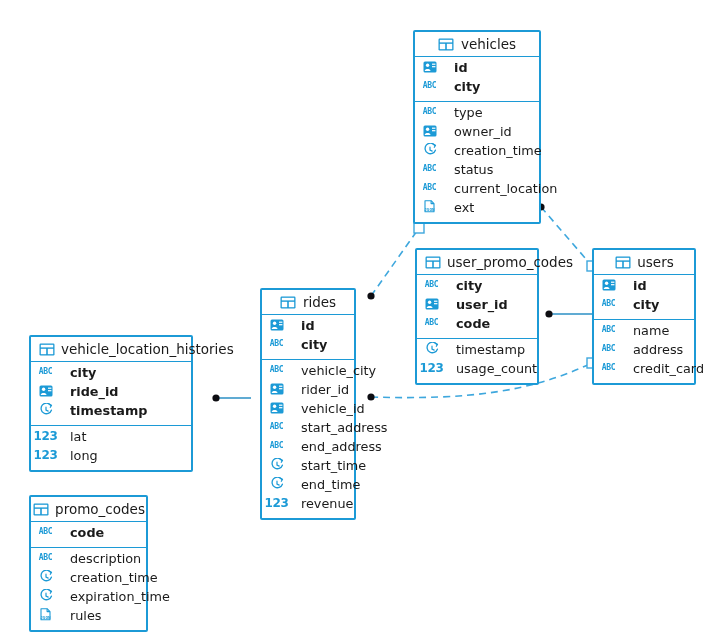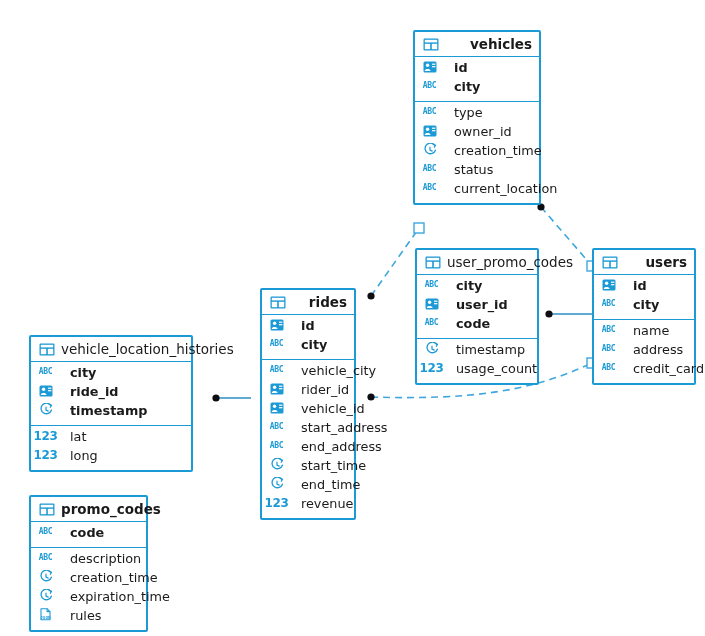--- a/index.html
+++ b/index.html
@@ -32,21 +32,21 @@
     border-bottom:1px solid #1c9ad6;
     font-size:13.5px;
     color:#1a1a1a;
     white-space:nowrap;
     padding:0 7px;
     display:flex;
     align-items:center;
     gap:6px;
     background:#ffffff;
   }
-  .tbl-header.center{justify-content:space-between;font-weight:bold;}
+  .tbl-header.center{justify-content:center;}
   .tbl-header.left{justify-content:flex-start;}
 
   .section{padding:3px 0 3px 0;}
   .section.pk{border-bottom:1px solid #1c9ad6;}
 
   .col{
     display:flex;
     align-items:flex-start;
     gap:17px;
     height:19px;
@@ -175,310 +175,320 @@
           <span>creation_time</span>
         </div>
         <div class="col">
           <span class="ico ico-abc">ABC</span>
           <span>status</span>
         </div>
         <div class="col">
           <span class="ico ico-abc">ABC</span>
           <span>current_location</span>
         </div>
-      </div>
-    </div>
-    <div class="table" style="left: 415px; top: 248px; width: 124px;">
-      <div class="tbl-header left">
-        <span class="ico ico-table">
-          <svg width="16" height="13" viewBox="0 0 16 13">
-            <rect x="0.5" y="0.5" width="15" height="12" rx="1.2" fill="#1c9ad6"></rect>
-            <rect x="1.8" y="1.8" width="12.4" height="2.6" fill="#fff"></rect>
-            <rect x="1.8" y="5.8" width="5.4" height="5.4" fill="#fff"></rect>
-            <rect x="8.8" y="5.8" width="5.4" height="5.4" fill="#fff"></rect>
-          </svg>
-        </span>
-        <span>user_promo_codes</span>
-      </div>
-      <div class="section pk">
-        <div class="col key">
-          <span class="ico ico-abc">ABC</span>
-          <span>city</span>
-        </div>
-        <div class="col key">
-          <span class="ico">
-            <svg width="14" height="12" viewBox="0 0 14 12">
-              <rect x="0.5" y="0.5" width="13" height="11" rx="1.5" fill="#1c9ad6"></rect>
-              <circle cx="4.6" cy="4.3" r="1.7" fill="#fff"></circle>
-              <path d="M1.7 10 C1.9 7.4 7.3 7.4 7.5 10 Z" fill="#fff"></path>
-              <rect x="9" y="2.6" width="3.4" height="1.2" fill="#fff"></rect>
-              <rect x="9" y="5.1" width="3.4" height="1.2" fill="#fff"></rect>
-            </svg>
-          </span>
-          <span>user_id</span>
-        </div>
-        <div class="col key">
-          <span class="ico ico-abc">ABC</span>
-          <span>code</span>
-        </div>
-      </div>
-      <div class="section">
-        <div class="col">
-          <span class="ico">
-            <svg width="14" height="13" viewBox="0 0 14 13">
-              <path d="M11.6 2.2 A5.3 5.3 0 1 0 12.4 7.2" fill="none" stroke="#1c9ad6" stroke-width="1.3" stroke-linecap="round"></path>
-              <path d="M10.1 1.2 L12.5 2.4 L11.3 4.3" fill="none" stroke="#1c9ad6" stroke-width="1.2" stroke-linecap="round" stroke-linejoin="round"></path>
-              <path d="M7 4.2 L7 7.1 L9.2 8.1" fill="none" stroke="#1c9ad6" stroke-width="1.2" stroke-linecap="round"></path>
-            </svg>
-          </span>
-          <span>timestamp</span>
-        </div>
-        <div class="col">
-          <span class="ico ico-123">123</span>
-          <span>usage_count</span>
-        </div>
-      </div>
-    </div>
-    <div class="table" style="left: 592px; top: 248px; width: 104px;">
-      <div class="tbl-header center">
-        <span class="ico ico-table">
-          <svg width="16" height="13" viewBox="0 0 16 13">
-            <rect x="0.5" y="0.5" width="15" height="12" rx="1.2" fill="#1c9ad6"></rect>
-            <rect x="1.8" y="1.8" width="12.4" height="2.6" fill="#fff"></rect>
-            <rect x="1.8" y="5.8" width="5.4" height="5.4" fill="#fff"></rect>
-            <rect x="8.8" y="5.8" width="5.4" height="5.4" fill="#fff"></rect>
-          </svg>
-        </span>
-        <span>users</span>
-      </div>
-      <div class="section pk">
-        <div class="col key">
-          <span class="ico">
-            <svg width="14" height="12" viewBox="0 0 14 12">
-              <rect x="0.5" y="0.5" width="13" height="11" rx="1.5" fill="#1c9ad6"></rect>
-              <circle cx="4.6" cy="4.3" r="1.7" fill="#fff"></circle>
-              <path d="M1.7 10 C1.9 7.4 7.3 7.4 7.5 10 Z" fill="#fff"></path>
-              <rect x="9" y="2.6" width="3.4" height="1.2" fill="#fff"></rect>
-              <rect x="9" y="5.1" width="3.4" height="1.2" fill="#fff"></rect>
-            </svg>
-          </span>
-          <span>id</span>
-        </div>
-        <div class="col key">
-          <span class="ico ico-abc">ABC</span>
-          <span>city</span>
-        </div>
-      </div>
-      <div class="section">
-        <div class="col">
-          <span class="ico ico-abc">ABC</span>
-          <span>name</span>
-        </div>
-        <div class="col">
-          <span class="ico ico-abc">ABC</span>
-          <span>address</span>
-        </div>
-        <div class="col">
-          <span class="ico ico-abc">ABC</span>
-          <span>credit_card</span>
-        </div>
-      </div>
-    </div>
-    <div class="table" style="left: 260px; top: 288px; width: 96px;">
-      <div class="tbl-header center">
-        <span class="ico ico-table">
-          <svg width="16" height="13" viewBox="0 0 16 13">
-            <rect x="0.5" y="0.5" width="15" height="12" rx="1.2" fill="#1c9ad6"></rect>
-            <rect x="1.8" y="1.8" width="12.4" height="2.6" fill="#fff"></rect>
-            <rect x="1.8" y="5.8" width="5.4" height="5.4" fill="#fff"></rect>
-            <rect x="8.8" y="5.8" width="5.4" height="5.4" fill="#fff"></rect>
-          </svg>
-        </span>
-        <span>rides</span>
-      </div>
-      <div class="section pk">
-        <div class="col key">
-          <span class="ico">
-            <svg width="14" height="12" viewBox="0 0 14 12">
-              <rect x="0.5" y="0.5" width="13" height="11" rx="1.5" fill="#1c9ad6"></rect>
-              <circle cx="4.6" cy="4.3" r="1.7" fill="#fff"></circle>
-              <path d="M1.7 10 C1.9 7.4 7.3 7.4 7.5 10 Z" fill="#fff"></path>
-              <rect x="9" y="2.6" width="3.4" height="1.2" fill="#fff"></rect>
-              <rect x="9" y="5.1" width="3.4" height="1.2" fill="#fff"></rect>
-            </svg>
-          </span>
-          <span>id</span>
-        </div>
-        <div class="col key">
-          <span class="ico ico-abc">ABC</span>
-          <span>city</span>
-        </div>
-      </div>
-      <div class="section">
-        <div class="col">
-          <span class="ico ico-abc">ABC</span>
-          <span>vehicle_city</span>
-        </div>
-        <div class="col">
-          <span class="ico">
-            <svg width="14" height="12" viewBox="0 0 14 12">
-              <rect x="0.5" y="0.5" width="13" height="11" rx="1.5" fill="#1c9ad6"></rect>
-              <circle cx="4.6" cy="4.3" r="1.7" fill="#fff"></circle>
-              <path d="M1.7 10 C1.9 7.4 7.3 7.4 7.5 10 Z" fill="#fff"></path>
-              <rect x="9" y="2.6" width="3.4" height="1.2" fill="#fff"></rect>
-              <rect x="9" y="5.1" width="3.4" height="1.2" fill="#fff"></rect>
-            </svg>
-          </span>
-          <span>rider_id</span>
-        </div>
-        <div class="col">
-          <span class="ico">
-            <svg width="14" height="12" viewBox="0 0 14 12">
-              <rect x="0.5" y="0.5" width="13" height="11" rx="1.5" fill="#1c9ad6"></rect>
-              <circle cx="4.6" cy="4.3" r="1.7" fill="#fff"></circle>
-              <path d="M1.7 10 C1.9 7.4 7.3 7.4 7.5 10 Z" fill="#fff"></path>
-              <rect x="9" y="2.6" width="3.4" height="1.2" fill="#fff"></rect>
-              <rect x="9" y="5.1" width="3.4" height="1.2" fill="#fff"></rect>
-            </svg>
-          </span>
-          <span>vehicle_id</span>
-        </div>
-        <div class="col">
-          <span class="ico ico-abc">ABC</span>
-          <span>start_address</span>
-        </div>
-        <div class="col">
-          <span class="ico ico-abc">ABC</span>
-          <span>end_address</span>
-        </div>
-        <div class="col">
-          <span class="ico">
-            <svg width="14" height="13" viewBox="0 0 14 13">
-              <path d="M11.6 2.2 A5.3 5.3 0 1 0 12.4 7.2" fill="none" stroke="#1c9ad6" stroke-width="1.3" stroke-linecap="round"></path>
-              <path d="M10.1 1.2 L12.5 2.4 L11.3 4.3" fill="none" stroke="#1c9ad6" stroke-width="1.2" stroke-linecap="round" stroke-linejoin="round"></path>
-              <path d="M7 4.2 L7 7.1 L9.2 8.1" fill="none" stroke="#1c9ad6" stroke-width="1.2" stroke-linecap="round"></path>
-            </svg>
-          </span>
-          <span>start_time</span>
-        </div>
-        <div class="col">
-          <span class="ico">
-            <svg width="14" height="13" viewBox="0 0 14 13">
-              <path d="M11.6 2.2 A5.3 5.3 0 1 0 12.4 7.2" fill="none" stroke="#1c9ad6" stroke-width="1.3" stroke-linecap="round"></path>
-              <path d="M10.1 1.2 L12.5 2.4 L11.3 4.3" fill="none" stroke="#1c9ad6" stroke-width="1.2" stroke-linecap="round" stroke-linejoin="round"></path>
-              <path d="M7 4.2 L7 7.1 L9.2 8.1" fill="none" stroke="#1c9ad6" stroke-width="1.2" stroke-linecap="round"></path>
-            </svg>
-          </span>
-          <span>end_time</span>
-        </div>
-        <div class="col">
-          <span class="ico ico-123">123</span>
-          <span>revenue</span>
-        </div>
-      </div>
-    </div>
-    <div class="table" style="left: 29px; top: 335px; width: 164px;">
-      <div class="tbl-header left">
-        <span class="ico ico-table">
-          <svg width="16" height="13" viewBox="0 0 16 13">
-            <rect x="0.5" y="0.5" width="15" height="12" rx="1.2" fill="#1c9ad6"></rect>
-            <rect x="1.8" y="1.8" width="12.4" height="2.6" fill="#fff"></rect>
-            <rect x="1.8" y="5.8" width="5.4" height="5.4" fill="#fff"></rect>
-            <rect x="8.8" y="5.8" width="5.4" height="5.4" fill="#fff"></rect>
-          </svg>
-        </span>
-        <span>vehicle_location_histories</span>
-      </div>
-      <div class="section pk">
-        <div class="col key">
-          <span class="ico ico-abc">ABC</span>
-          <span>city</span>
-        </div>
-        <div class="col key">
-          <span class="ico">
-            <svg width="14" height="12" viewBox="0 0 14 12">
-              <rect x="0.5" y="0.5" width="13" height="11" rx="1.5" fill="#1c9ad6"></rect>
-              <circle cx="4.6" cy="4.3" r="1.7" fill="#fff"></circle>
-              <path d="M1.7 10 C1.9 7.4 7.3 7.4 7.5 10 Z" fill="#fff"></path>
-              <rect x="9" y="2.6" width="3.4" height="1.2" fill="#fff"></rect>
-              <rect x="9" y="5.1" width="3.4" height="1.2" fill="#fff"></rect>
-            </svg>
-          </span>
-          <span>ride_id</span>
-        </div>
-        <div class="col key">
-          <span class="ico">
-            <svg width="14" height="13" viewBox="0 0 14 13">
-              <path d="M11.6 2.2 A5.3 5.3 0 1 0 12.4 7.2" fill="none" stroke="#1c9ad6" stroke-width="1.3" stroke-linecap="round"></path>
-              <path d="M10.1 1.2 L12.5 2.4 L11.3 4.3" fill="none" stroke="#1c9ad6" stroke-width="1.2" stroke-linecap="round" stroke-linejoin="round"></path>
-              <path d="M7 4.2 L7 7.1 L9.2 8.1" fill="none" stroke="#1c9ad6" stroke-width="1.2" stroke-linecap="round"></path>
-            </svg>
-          </span>
-          <span>timestamp</span>
-        </div>
-      </div>
-      <div class="section">
-        <div class="col">
-          <span class="ico ico-123">123</span>
-          <span>lat</span>
-        </div>
-        <div class="col">
-          <span class="ico ico-123">123</span>
-          <span>long</span>
-        </div>
-      </div>
-    </div>
-    <div class="table" style="left: 29px; top: 495px; width: 119px;">
-      <div class="tbl-header center">
-        <span class="ico ico-table">
-          <svg width="16" height="13" viewBox="0 0 16 13">
-            <rect x="0.5" y="0.5" width="15" height="12" rx="1.2" fill="#1c9ad6"></rect>
-            <rect x="1.8" y="1.8" width="12.4" height="2.6" fill="#fff"></rect>
-            <rect x="1.8" y="5.8" width="5.4" height="5.4" fill="#fff"></rect>
-            <rect x="8.8" y="5.8" width="5.4" height="5.4" fill="#fff"></rect>
-          </svg>
-        </span>
-        <span>promo_codes</span>
-      </div>
-      <div class="section pk">
-        <div class="col key">
-          <span class="ico ico-abc">ABC</span>
-          <span>code</span>
-        </div>
-      </div>
-      <div class="section">
-        <div class="col">
-          <span class="ico ico-abc">ABC</span>
-          <span>description</span>
-        </div>
-        <div class="col">
-          <span class="ico">
-            <svg width="14" height="13" viewBox="0 0 14 13">
-              <path d="M11.6 2.2 A5.3 5.3 0 1 0 12.4 7.2" fill="none" stroke="#1c9ad6" stroke-width="1.3" stroke-linecap="round"></path>
-              <path d="M10.1 1.2 L12.5 2.4 L11.3 4.3" fill="none" stroke="#1c9ad6" stroke-width="1.2" stroke-linecap="round" stroke-linejoin="round"></path>
-              <path d="M7 4.2 L7 7.1 L9.2 8.1" fill="none" stroke="#1c9ad6" stroke-width="1.2" stroke-linecap="round"></path>
-            </svg>
-          </span>
-          <span>creation_time</span>
-        </div>
-        <div class="col">
-          <span class="ico">
-            <svg width="14" height="13" viewBox="0 0 14 13">
-              <path d="M11.6 2.2 A5.3 5.3 0 1 0 12.4 7.2" fill="none" stroke="#1c9ad6" stroke-width="1.3" stroke-linecap="round"></path>
-              <path d="M10.1 1.2 L12.5 2.4 L11.3 4.3" fill="none" stroke="#1c9ad6" stroke-width="1.2" stroke-linecap="round" stroke-linejoin="round"></path>
-              <path d="M7 4.2 L7 7.1 L9.2 8.1" fill="none" stroke="#1c9ad6" stroke-width="1.2" stroke-linecap="round"></path>
-            </svg>
-          </span>
-          <span>expiration_time</span>
-        </div>
         <div class="col">
           <span class="ico">
             <svg width="13" height="13" viewBox="0 0 13 13">
               <path d="M2 0.7 h6.1 l2.9 2.9 v8.1 h-9 Z" fill="#fff" stroke="#1c9ad6" stroke-width="1.1" stroke-linejoin="round"></path>
               <path d="M8.1 0.7 v2.9 h2.9" fill="none" stroke="#1c9ad6" stroke-width="1.1" stroke-linejoin="round"></path>
               <text x="6.4" y="11" font-size="4.2" font-family="DejaVu Sans Mono, monospace" font-weight="bold" fill="#1c9ad6" text-anchor="middle">JSON</text>
             </svg>
           </span>
+          <span>ext</span>
+        </div>
+      </div>
+    </div>
+    <div class="table" style="left: 415px; top: 248px; width: 124px;">
+      <div class="tbl-header left">
+        <span class="ico ico-table">
+          <svg width="16" height="13" viewBox="0 0 16 13">
+            <rect x="0.5" y="0.5" width="15" height="12" rx="1.2" fill="#1c9ad6"></rect>
+            <rect x="1.8" y="1.8" width="12.4" height="2.6" fill="#fff"></rect>
+            <rect x="1.8" y="5.8" width="5.4" height="5.4" fill="#fff"></rect>
+            <rect x="8.8" y="5.8" width="5.4" height="5.4" fill="#fff"></rect>
+          </svg>
+        </span>
+        <span>user_promo_codes</span>
+      </div>
+      <div class="section pk">
+        <div class="col key">
+          <span class="ico ico-abc">ABC</span>
+          <span>city</span>
+        </div>
+        <div class="col key">
+          <span class="ico">
+            <svg width="14" height="12" viewBox="0 0 14 12">
+              <rect x="0.5" y="0.5" width="13" height="11" rx="1.5" fill="#1c9ad6"></rect>
+              <circle cx="4.6" cy="4.3" r="1.7" fill="#fff"></circle>
+              <path d="M1.7 10 C1.9 7.4 7.3 7.4 7.5 10 Z" fill="#fff"></path>
+              <rect x="9" y="2.6" width="3.4" height="1.2" fill="#fff"></rect>
+              <rect x="9" y="5.1" width="3.4" height="1.2" fill="#fff"></rect>
+            </svg>
+          </span>
+          <span>user_id</span>
+        </div>
+        <div class="col key">
+          <span class="ico ico-abc">ABC</span>
+          <span>code</span>
+        </div>
+      </div>
+      <div class="section">
+        <div class="col">
+          <span class="ico">
+            <svg width="14" height="13" viewBox="0 0 14 13">
+              <path d="M11.6 2.2 A5.3 5.3 0 1 0 12.4 7.2" fill="none" stroke="#1c9ad6" stroke-width="1.3" stroke-linecap="round"></path>
+              <path d="M10.1 1.2 L12.5 2.4 L11.3 4.3" fill="none" stroke="#1c9ad6" stroke-width="1.2" stroke-linecap="round" stroke-linejoin="round"></path>
+              <path d="M7 4.2 L7 7.1 L9.2 8.1" fill="none" stroke="#1c9ad6" stroke-width="1.2" stroke-linecap="round"></path>
+            </svg>
+          </span>
+          <span>timestamp</span>
+        </div>
+        <div class="col">
+          <span class="ico ico-123">123</span>
+          <span>usage_count</span>
+        </div>
+      </div>
+    </div>
+    <div class="table" style="left: 592px; top: 248px; width: 104px;">
+      <div class="tbl-header center">
+        <span class="ico ico-table">
+          <svg width="16" height="13" viewBox="0 0 16 13">
+            <rect x="0.5" y="0.5" width="15" height="12" rx="1.2" fill="#1c9ad6"></rect>
+            <rect x="1.8" y="1.8" width="12.4" height="2.6" fill="#fff"></rect>
+            <rect x="1.8" y="5.8" width="5.4" height="5.4" fill="#fff"></rect>
+            <rect x="8.8" y="5.8" width="5.4" height="5.4" fill="#fff"></rect>
+          </svg>
+        </span>
+        <span>users</span>
+      </div>
+      <div class="section pk">
+        <div class="col key">
+          <span class="ico">
+            <svg width="14" height="12" viewBox="0 0 14 12">
+              <rect x="0.5" y="0.5" width="13" height="11" rx="1.5" fill="#1c9ad6"></rect>
+              <circle cx="4.6" cy="4.3" r="1.7" fill="#fff"></circle>
+              <path d="M1.7 10 C1.9 7.4 7.3 7.4 7.5 10 Z" fill="#fff"></path>
+              <rect x="9" y="2.6" width="3.4" height="1.2" fill="#fff"></rect>
+              <rect x="9" y="5.1" width="3.4" height="1.2" fill="#fff"></rect>
+            </svg>
+          </span>
+          <span>id</span>
+        </div>
+        <div class="col key">
+          <span class="ico ico-abc">ABC</span>
+          <span>city</span>
+        </div>
+      </div>
+      <div class="section">
+        <div class="col">
+          <span class="ico ico-abc">ABC</span>
+          <span>name</span>
+        </div>
+        <div class="col">
+          <span class="ico ico-abc">ABC</span>
+          <span>address</span>
+        </div>
+        <div class="col">
+          <span class="ico ico-abc">ABC</span>
+          <span>credit_card</span>
+        </div>
+      </div>
+    </div>
+    <div class="table" style="left: 260px; top: 288px; width: 96px;">
+      <div class="tbl-header center">
+        <span class="ico ico-table">
+          <svg width="16" height="13" viewBox="0 0 16 13">
+            <rect x="0.5" y="0.5" width="15" height="12" rx="1.2" fill="#1c9ad6"></rect>
+            <rect x="1.8" y="1.8" width="12.4" height="2.6" fill="#fff"></rect>
+            <rect x="1.8" y="5.8" width="5.4" height="5.4" fill="#fff"></rect>
+            <rect x="8.8" y="5.8" width="5.4" height="5.4" fill="#fff"></rect>
+          </svg>
+        </span>
+        <span>rides</span>
+      </div>
+      <div class="section pk">
+        <div class="col key">
+          <span class="ico">
+            <svg width="14" height="12" viewBox="0 0 14 12">
+              <rect x="0.5" y="0.5" width="13" height="11" rx="1.5" fill="#1c9ad6"></rect>
+              <circle cx="4.6" cy="4.3" r="1.7" fill="#fff"></circle>
+              <path d="M1.7 10 C1.9 7.4 7.3 7.4 7.5 10 Z" fill="#fff"></path>
+              <rect x="9" y="2.6" width="3.4" height="1.2" fill="#fff"></rect>
+              <rect x="9" y="5.1" width="3.4" height="1.2" fill="#fff"></rect>
+            </svg>
+          </span>
+          <span>id</span>
+        </div>
+        <div class="col key">
+          <span class="ico ico-abc">ABC</span>
+          <span>city</span>
+        </div>
+      </div>
+      <div class="section">
+        <div class="col">
+          <span class="ico ico-abc">ABC</span>
+          <span>vehicle_city</span>
+        </div>
+        <div class="col">
+          <span class="ico">
+            <svg width="14" height="12" viewBox="0 0 14 12">
+              <rect x="0.5" y="0.5" width="13" height="11" rx="1.5" fill="#1c9ad6"></rect>
+              <circle cx="4.6" cy="4.3" r="1.7" fill="#fff"></circle>
+              <path d="M1.7 10 C1.9 7.4 7.3 7.4 7.5 10 Z" fill="#fff"></path>
+              <rect x="9" y="2.6" width="3.4" height="1.2" fill="#fff"></rect>
+              <rect x="9" y="5.1" width="3.4" height="1.2" fill="#fff"></rect>
+            </svg>
+          </span>
+          <span>rider_id</span>
+        </div>
+        <div class="col">
+          <span class="ico">
+            <svg width="14" height="12" viewBox="0 0 14 12">
+              <rect x="0.5" y="0.5" width="13" height="11" rx="1.5" fill="#1c9ad6"></rect>
+              <circle cx="4.6" cy="4.3" r="1.7" fill="#fff"></circle>
+              <path d="M1.7 10 C1.9 7.4 7.3 7.4 7.5 10 Z" fill="#fff"></path>
+              <rect x="9" y="2.6" width="3.4" height="1.2" fill="#fff"></rect>
+              <rect x="9" y="5.1" width="3.4" height="1.2" fill="#fff"></rect>
+            </svg>
+          </span>
+          <span>vehicle_id</span>
+        </div>
+        <div class="col">
+          <span class="ico ico-abc">ABC</span>
+          <span>start_address</span>
+        </div>
+        <div class="col">
+          <span class="ico ico-abc">ABC</span>
+          <span>end_address</span>
+        </div>
+        <div class="col">
+          <span class="ico">
+            <svg width="14" height="13" viewBox="0 0 14 13">
+              <path d="M11.6 2.2 A5.3 5.3 0 1 0 12.4 7.2" fill="none" stroke="#1c9ad6" stroke-width="1.3" stroke-linecap="round"></path>
+              <path d="M10.1 1.2 L12.5 2.4 L11.3 4.3" fill="none" stroke="#1c9ad6" stroke-width="1.2" stroke-linecap="round" stroke-linejoin="round"></path>
+              <path d="M7 4.2 L7 7.1 L9.2 8.1" fill="none" stroke="#1c9ad6" stroke-width="1.2" stroke-linecap="round"></path>
+            </svg>
+          </span>
+          <span>start_time</span>
+        </div>
+        <div class="col">
+          <span class="ico">
+            <svg width="14" height="13" viewBox="0 0 14 13">
+              <path d="M11.6 2.2 A5.3 5.3 0 1 0 12.4 7.2" fill="none" stroke="#1c9ad6" stroke-width="1.3" stroke-linecap="round"></path>
+              <path d="M10.1 1.2 L12.5 2.4 L11.3 4.3" fill="none" stroke="#1c9ad6" stroke-width="1.2" stroke-linecap="round" stroke-linejoin="round"></path>
+              <path d="M7 4.2 L7 7.1 L9.2 8.1" fill="none" stroke="#1c9ad6" stroke-width="1.2" stroke-linecap="round"></path>
+            </svg>
+          </span>
+          <span>end_time</span>
+        </div>
+        <div class="col">
+          <span class="ico ico-123">123</span>
+          <span>revenue</span>
+        </div>
+      </div>
+    </div>
+    <div class="table" style="left: 29px; top: 335px; width: 164px;">
+      <div class="tbl-header left">
+        <span class="ico ico-table">
+          <svg width="16" height="13" viewBox="0 0 16 13">
+            <rect x="0.5" y="0.5" width="15" height="12" rx="1.2" fill="#1c9ad6"></rect>
+            <rect x="1.8" y="1.8" width="12.4" height="2.6" fill="#fff"></rect>
+            <rect x="1.8" y="5.8" width="5.4" height="5.4" fill="#fff"></rect>
+            <rect x="8.8" y="5.8" width="5.4" height="5.4" fill="#fff"></rect>
+          </svg>
+        </span>
+        <span>vehicle_location_histories</span>
+      </div>
+      <div class="section pk">
+        <div class="col key">
+          <span class="ico ico-abc">ABC</span>
+          <span>city</span>
+        </div>
+        <div class="col key">
+          <span class="ico">
+            <svg width="14" height="12" viewBox="0 0 14 12">
+              <rect x="0.5" y="0.5" width="13" height="11" rx="1.5" fill="#1c9ad6"></rect>
+              <circle cx="4.6" cy="4.3" r="1.7" fill="#fff"></circle>
+              <path d="M1.7 10 C1.9 7.4 7.3 7.4 7.5 10 Z" fill="#fff"></path>
+              <rect x="9" y="2.6" width="3.4" height="1.2" fill="#fff"></rect>
+              <rect x="9" y="5.1" width="3.4" height="1.2" fill="#fff"></rect>
+            </svg>
+          </span>
+          <span>ride_id</span>
+        </div>
+        <div class="col key">
+          <span class="ico">
+            <svg width="14" height="13" viewBox="0 0 14 13">
+              <path d="M11.6 2.2 A5.3 5.3 0 1 0 12.4 7.2" fill="none" stroke="#1c9ad6" stroke-width="1.3" stroke-linecap="round"></path>
+              <path d="M10.1 1.2 L12.5 2.4 L11.3 4.3" fill="none" stroke="#1c9ad6" stroke-width="1.2" stroke-linecap="round" stroke-linejoin="round"></path>
+              <path d="M7 4.2 L7 7.1 L9.2 8.1" fill="none" stroke="#1c9ad6" stroke-width="1.2" stroke-linecap="round"></path>
+            </svg>
+          </span>
+          <span>timestamp</span>
+        </div>
+      </div>
+      <div class="section">
+        <div class="col">
+          <span class="ico ico-123">123</span>
+          <span>lat</span>
+        </div>
+        <div class="col">
+          <span class="ico ico-123">123</span>
+          <span>long</span>
+        </div>
+      </div>
+    </div>
+    <div class="table" style="left: 29px; top: 495px; width: 119px;">
+      <div class="tbl-header center">
+        <span class="ico ico-table">
+          <svg width="16" height="13" viewBox="0 0 16 13">
+            <rect x="0.5" y="0.5" width="15" height="12" rx="1.2" fill="#1c9ad6"></rect>
+            <rect x="1.8" y="1.8" width="12.4" height="2.6" fill="#fff"></rect>
+            <rect x="1.8" y="5.8" width="5.4" height="5.4" fill="#fff"></rect>
+            <rect x="8.8" y="5.8" width="5.4" height="5.4" fill="#fff"></rect>
+          </svg>
+        </span>
+        <span>promo_codes</span>
+      </div>
+      <div class="section pk">
+        <div class="col key">
+          <span class="ico ico-abc">ABC</span>
+          <span>code</span>
+        </div>
+      </div>
+      <div class="section">
+        <div class="col">
+          <span class="ico ico-abc">ABC</span>
+          <span>description</span>
+        </div>
+        <div class="col">
+          <span class="ico">
+            <svg width="14" height="13" viewBox="0 0 14 13">
+              <path d="M11.6 2.2 A5.3 5.3 0 1 0 12.4 7.2" fill="none" stroke="#1c9ad6" stroke-width="1.3" stroke-linecap="round"></path>
+              <path d="M10.1 1.2 L12.5 2.4 L11.3 4.3" fill="none" stroke="#1c9ad6" stroke-width="1.2" stroke-linecap="round" stroke-linejoin="round"></path>
+              <path d="M7 4.2 L7 7.1 L9.2 8.1" fill="none" stroke="#1c9ad6" stroke-width="1.2" stroke-linecap="round"></path>
+            </svg>
+          </span>
+          <span>creation_time</span>
+        </div>
+        <div class="col">
+          <span class="ico">
+            <svg width="14" height="13" viewBox="0 0 14 13">
+              <path d="M11.6 2.2 A5.3 5.3 0 1 0 12.4 7.2" fill="none" stroke="#1c9ad6" stroke-width="1.3" stroke-linecap="round"></path>
+              <path d="M10.1 1.2 L12.5 2.4 L11.3 4.3" fill="none" stroke="#1c9ad6" stroke-width="1.2" stroke-linecap="round" stroke-linejoin="round"></path>
+              <path d="M7 4.2 L7 7.1 L9.2 8.1" fill="none" stroke="#1c9ad6" stroke-width="1.2" stroke-linecap="round"></path>
+            </svg>
+          </span>
+          <span>expiration_time</span>
+        </div>
+        <div class="col">
+          <span class="ico">
+            <svg width="13" height="13" viewBox="0 0 13 13">
+              <path d="M2 0.7 h6.1 l2.9 2.9 v8.1 h-9 Z" fill="#fff" stroke="#1c9ad6" stroke-width="1.1" stroke-linejoin="round"></path>
+              <path d="M8.1 0.7 v2.9 h2.9" fill="none" stroke="#1c9ad6" stroke-width="1.1" stroke-linejoin="round"></path>
+              <text x="6.4" y="11" font-size="4.2" font-family="DejaVu Sans Mono, monospace" font-weight="bold" fill="#1c9ad6" text-anchor="middle">JSON</text>
+            </svg>
+          </span>
           <span>rules</span>
         </div>
       </div>
     </div>
   </div>
 
 </body></html>

